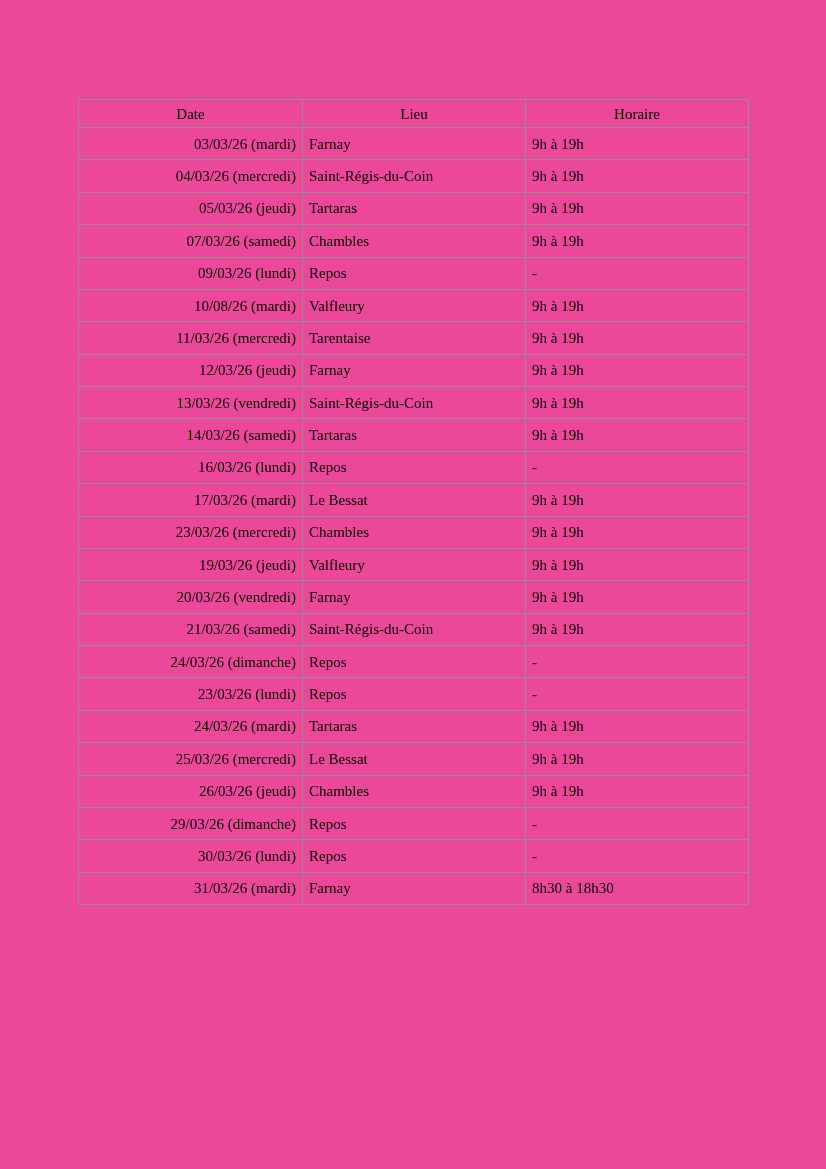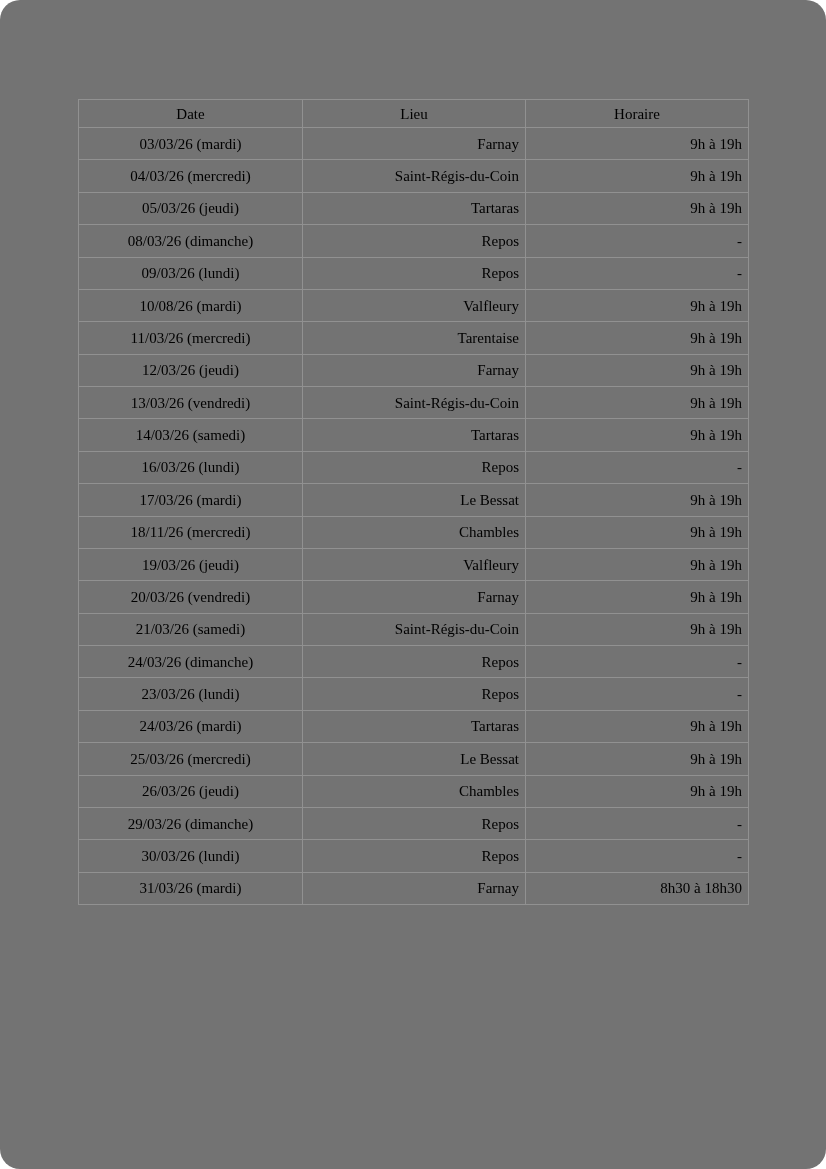--- a/index.html
+++ b/index.html
@@ -11,22 +11,21 @@
     width: 826px;
     height: 1169px;
     position: relative;
     overflow: hidden;
     font-family: "Liberation Serif", serif;
     color: #000000;
   }
   .page {
     position: absolute;
     inset: 0;
-    background: #737373;
-    border-radius: 20px;
+    background: #ec4899;
   }
   table.schedule {
     position: absolute;
     left: 78px;
     top: 99px;
     width: 670px;
     height: 806px;
     border-collapse: collapse;
     table-layout: fixed;
     font-size: 15px;
@@ -39,25 +38,25 @@
     height: 25.8px;
     overflow: hidden;
     white-space: nowrap;
     font-weight: normal;
   }
   table.schedule th {
     text-align: center;
     height: 23px;
   }
   td.c-date {
-    text-align: center;
+    text-align: right;
   }
   td.c-lieu,
   td.c-horaire {
-    text-align: right;
+    text-align: left;
   }
   col.col-date    { width: 224px; }
   col.col-lieu    { width: 223px; }
   col.col-horaire { width: 223px; }
 </style>
 </head>
 <body>
 
 <div class="page">
   <table class="schedule">
@@ -83,23 +82,23 @@
     <td class="c-date">04/03/26 (mercredi)</td>
     <td class="c-lieu">Saint-Régis-du-Coin</td>
     <td class="c-horaire">9h à 19h</td>
   </tr>
         <tr>
     <td class="c-date">05/03/26 (jeudi)</td>
     <td class="c-lieu">Tartaras</td>
     <td class="c-horaire">9h à 19h</td>
   </tr>
         <tr>
-    <td class="c-date">08/03/26 (dimanche)</td>
-    <td class="c-lieu">Repos</td>
-    <td class="c-horaire">-</td>
+    <td class="c-date">07/03/26 (samedi)</td>
+    <td class="c-lieu">Chambles</td>
+    <td class="c-horaire">9h à 19h</td>
   </tr>
         <tr>
     <td class="c-date">09/03/26 (lundi)</td>
     <td class="c-lieu">Repos</td>
     <td class="c-horaire">-</td>
   </tr>
         <tr>
     <td class="c-date">10/08/26 (mardi)</td>
     <td class="c-lieu">Valfleury</td>
     <td class="c-horaire">9h à 19h</td>
@@ -128,21 +127,21 @@
     <td class="c-date">16/03/26 (lundi)</td>
     <td class="c-lieu">Repos</td>
     <td class="c-horaire">-</td>
   </tr>
         <tr>
     <td class="c-date">17/03/26 (mardi)</td>
     <td class="c-lieu">Le Bessat</td>
     <td class="c-horaire">9h à 19h</td>
   </tr>
         <tr>
-    <td class="c-date">18/11/26 (mercredi)</td>
+    <td class="c-date">23/03/26 (mercredi)</td>
     <td class="c-lieu">Chambles</td>
     <td class="c-horaire">9h à 19h</td>
   </tr>
         <tr>
     <td class="c-date">19/03/26 (jeudi)</td>
     <td class="c-lieu">Valfleury</td>
     <td class="c-horaire">9h à 19h</td>
   </tr>
         <tr>
     <td class="c-date">20/03/26 (vendredi)</td>

